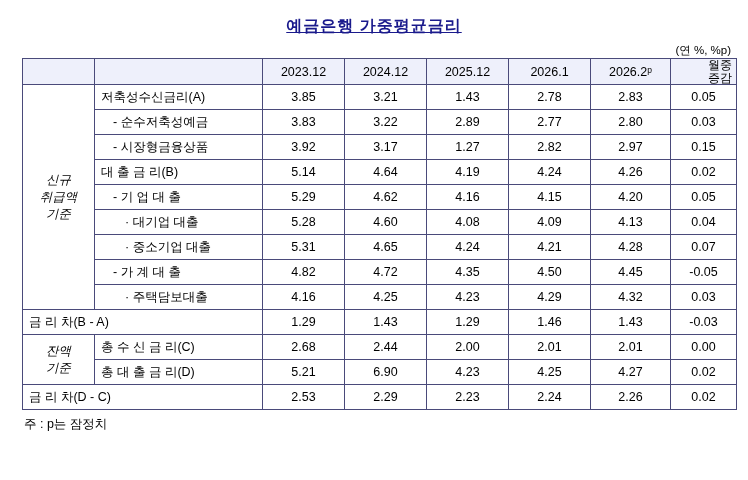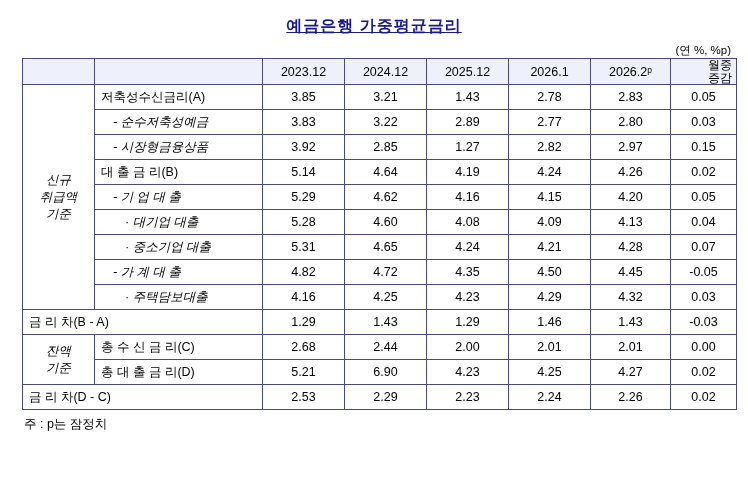--- a/index.html
+++ b/index.html
@@ -81,22 +81,22 @@
     font-size: 13px;
     line-height: 1.35;
     font-style: italic;
   }
   .item {
     text-align: left;
     padding-left: 6px;
     white-space: nowrap;
   }
   .item.lv1 { padding-left: 6px; }
-  .item.lv2 { padding-left: 18px; font-style: italic; }
-  .item.lv3 { padding-left: 30px; font-style: italic; }
+  .item.lv2 { padding-left: 18px; }
+  .item.lv3 { padding-left: 30px; }
   .num {
     text-align: center;
   }
   .strong-top { border-top: 2px solid #2a2a5a; }
   .strong-bottom { border-bottom: 2px solid #2a2a5a; }
   .col-hl {
     border-left: 2px solid #000;
     border-right: 2px solid #000;
     font-weight: bold;
   }
@@ -167,21 +167,21 @@
           <td class="num">3.22</td>
           <td class="num">2.89</td>
           <td class="num">2.77</td>
           <td class="num col-hl">2.80</td>
           <td class="num">0.03</td>
         </tr>
 
         <tr>
           <td class="item lv2">- 시장형금융상품</td>
           <td class="num">3.92</td>
-          <td class="num">2.85</td>
+          <td class="num">3.17</td>
           <td class="num">1.27</td>
           <td class="num">2.82</td>
           <td class="num col-hl">2.97</td>
           <td class="num">0.15</td>
         </tr>
 
         <tr class="bold-row">
           <td class="item lv1">대 출 금 리(B)</td>
           <td class="num">5.14</td>
           <td class="num">4.64</td>

